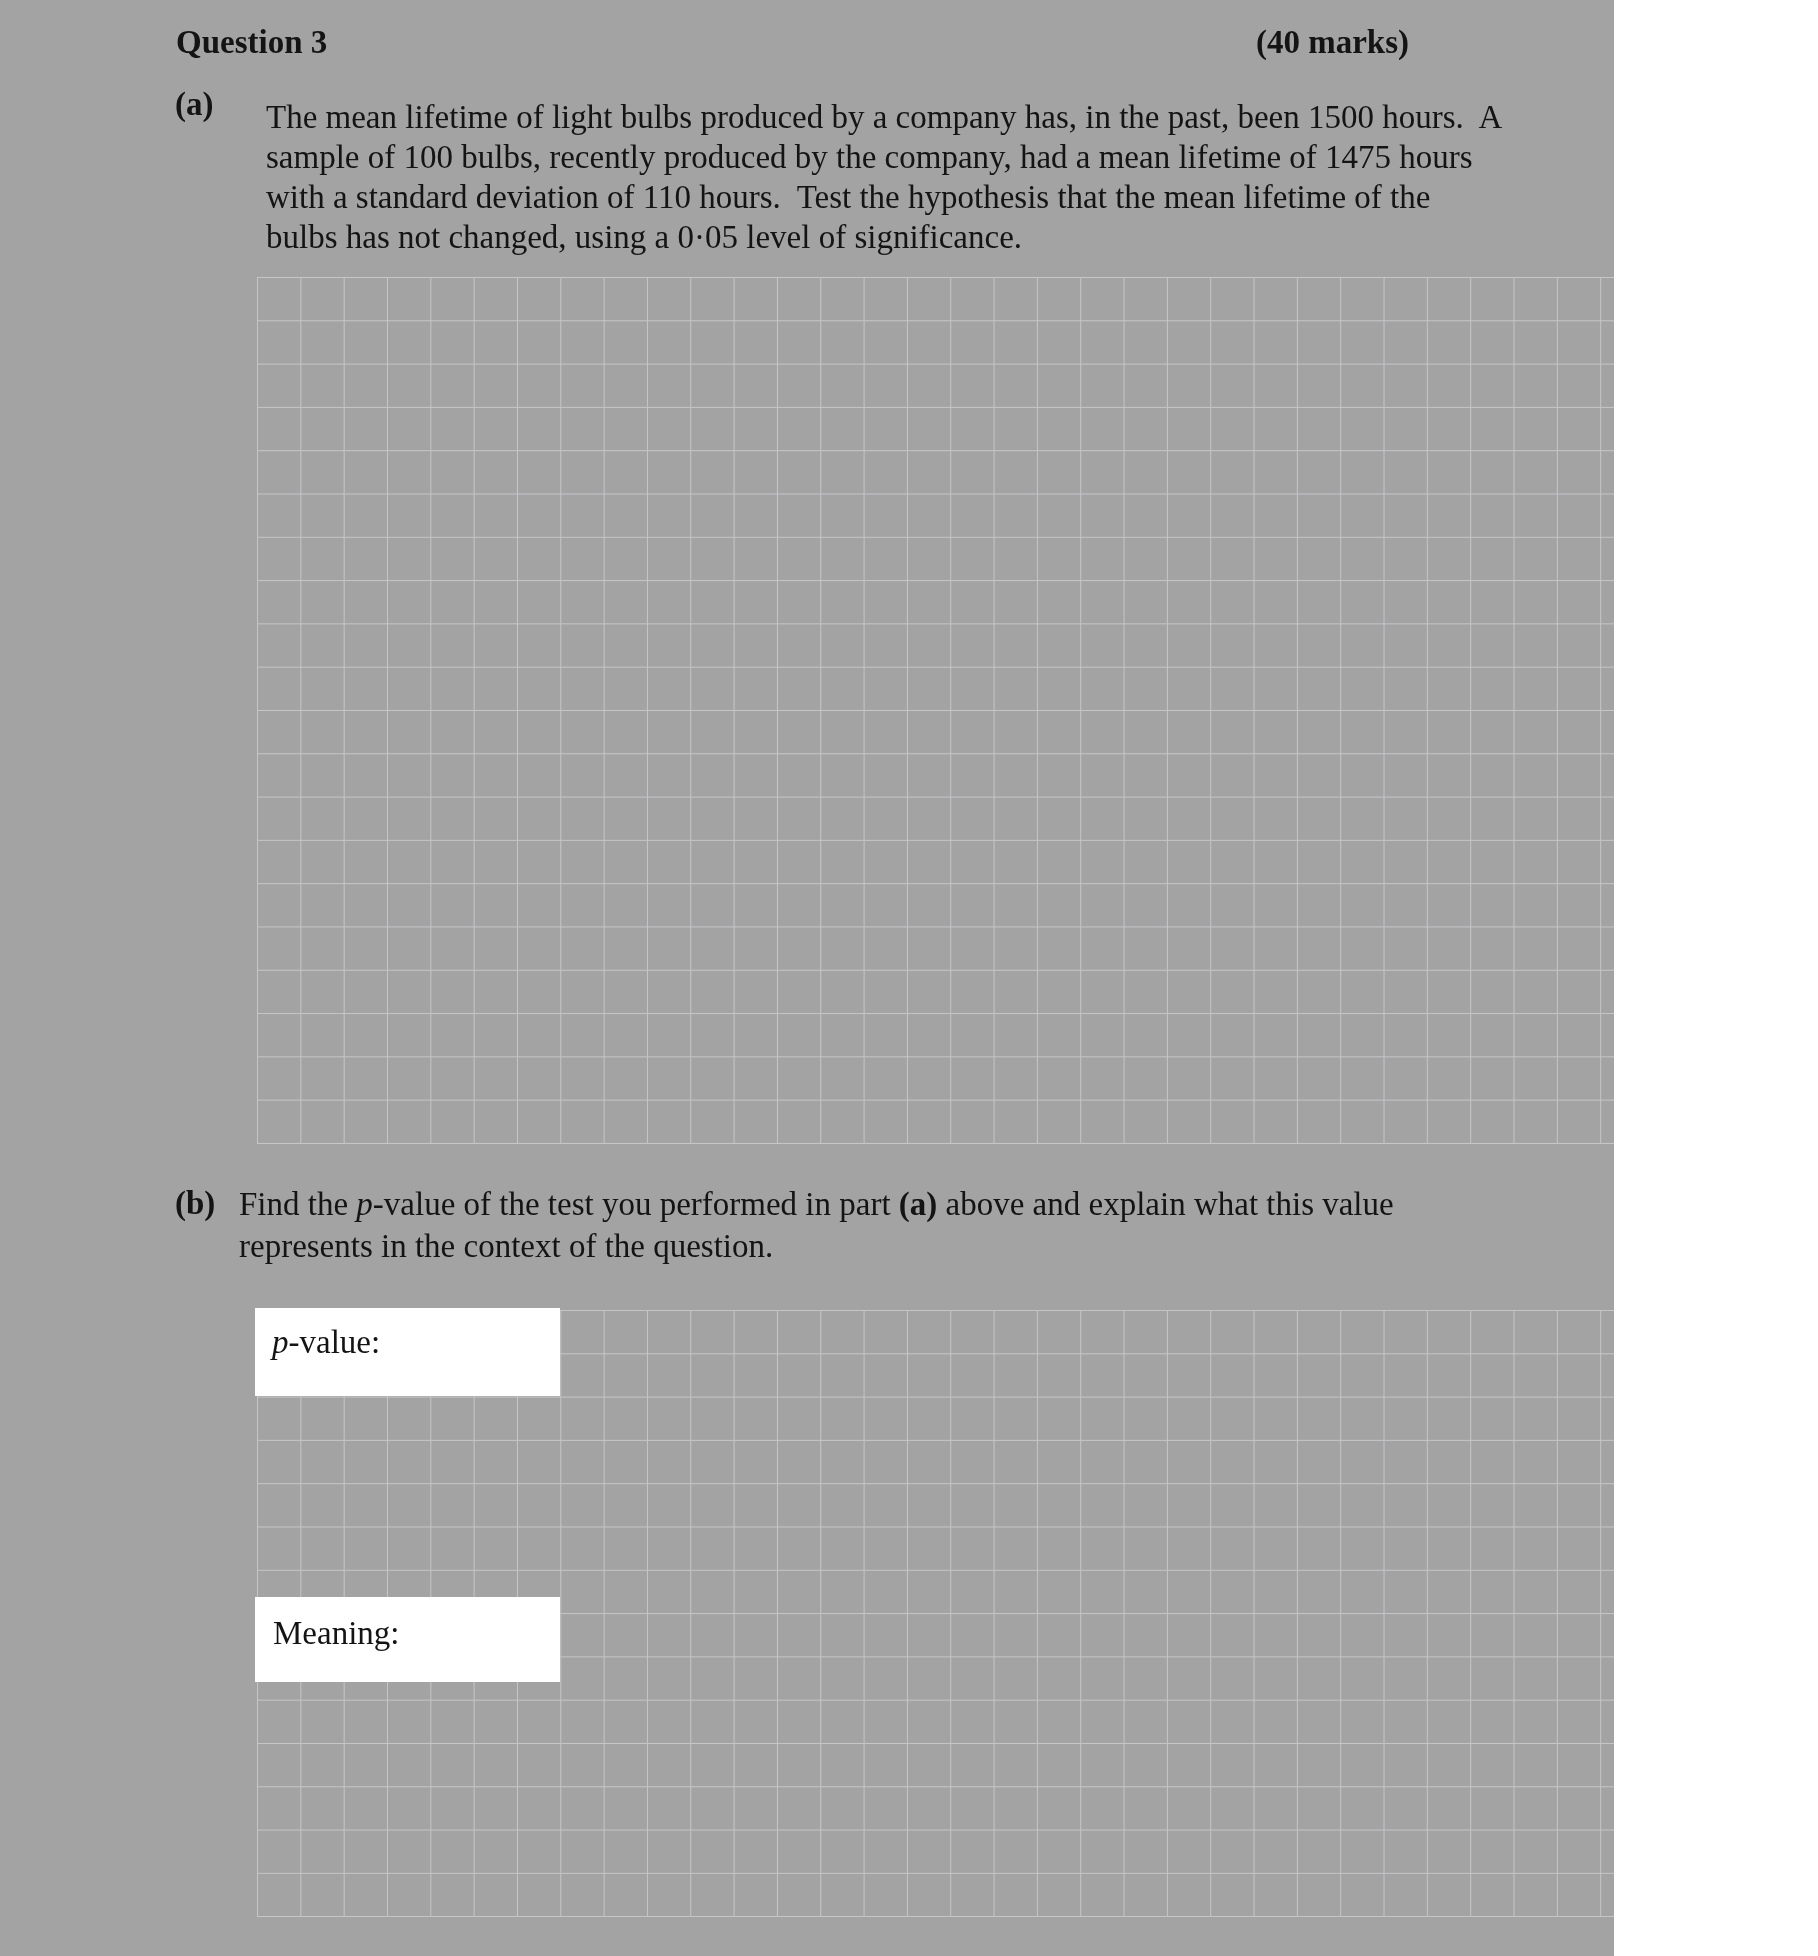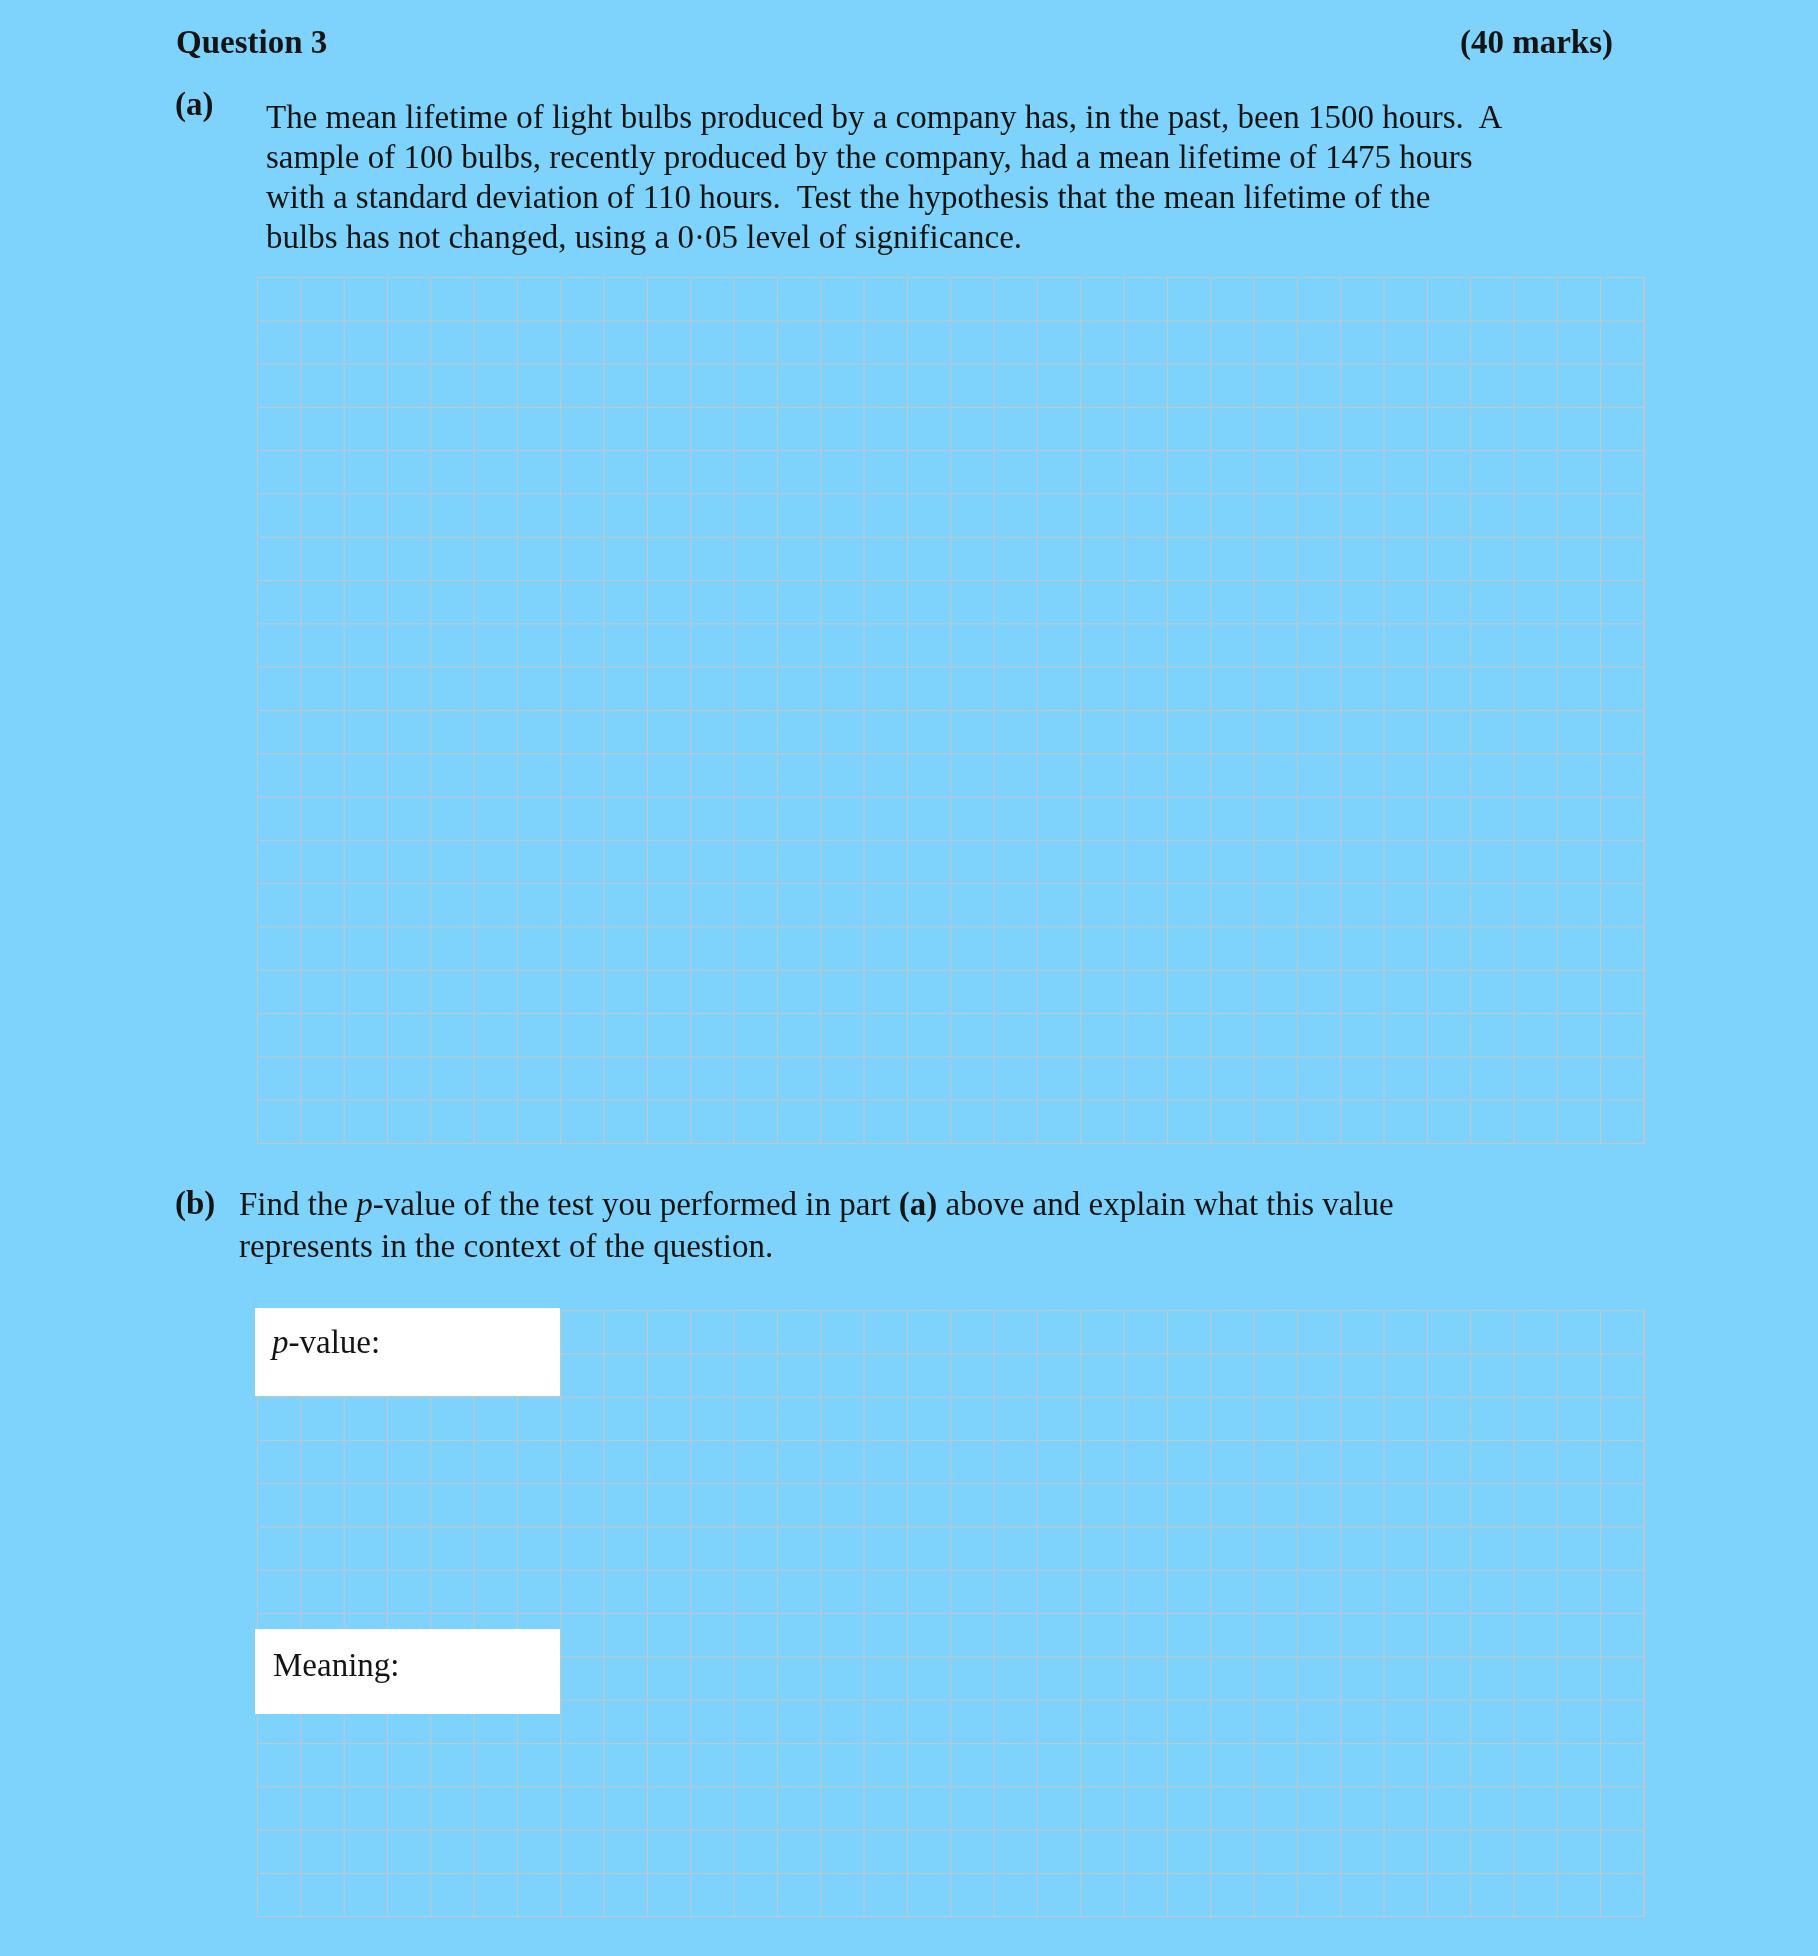--- a/index.html
+++ b/index.html
@@ -1,20 +1,20 @@
 <!DOCTYPE html>
 <html><head>
 <meta charset="utf-8">
 <style>
   html,body{margin:0;padding:0;background:#ffffff;}
   .page{
     position:relative;
-    width:1818px;
+    width:1614px;
     height:1956px;
-    background:#7dd3fc;
+    background:#a3a3a3;
     font-family:"Liberation Serif","DejaVu Serif",serif;
     font-size:33px;
     color:#141414;
     overflow:hidden;
   }
   .header{
     position:absolute;
     left:176px;
     right:205px;
     top:22px;
@@ -60,21 +60,21 @@
     height:606px;
     text-decoration:underline;
   }
   .mask{
     position:absolute;
     background:#ffffff;
     left:-2px;
     width:305px;
   }
   .mask-p{top:-2px;height:88px;}
-  .mask-m{top:319px;height:85px;}
+  .mask-m{top:287px;height:85px;}
   .field-label{
     position:absolute;
     line-height:42px;
     white-space:pre;
   }
   .mask-p .field-label{left:17px;top:13px;}
   .mask-m .field-label{left:18px;top:15px;}
 </style>
 </head>
 <body>

